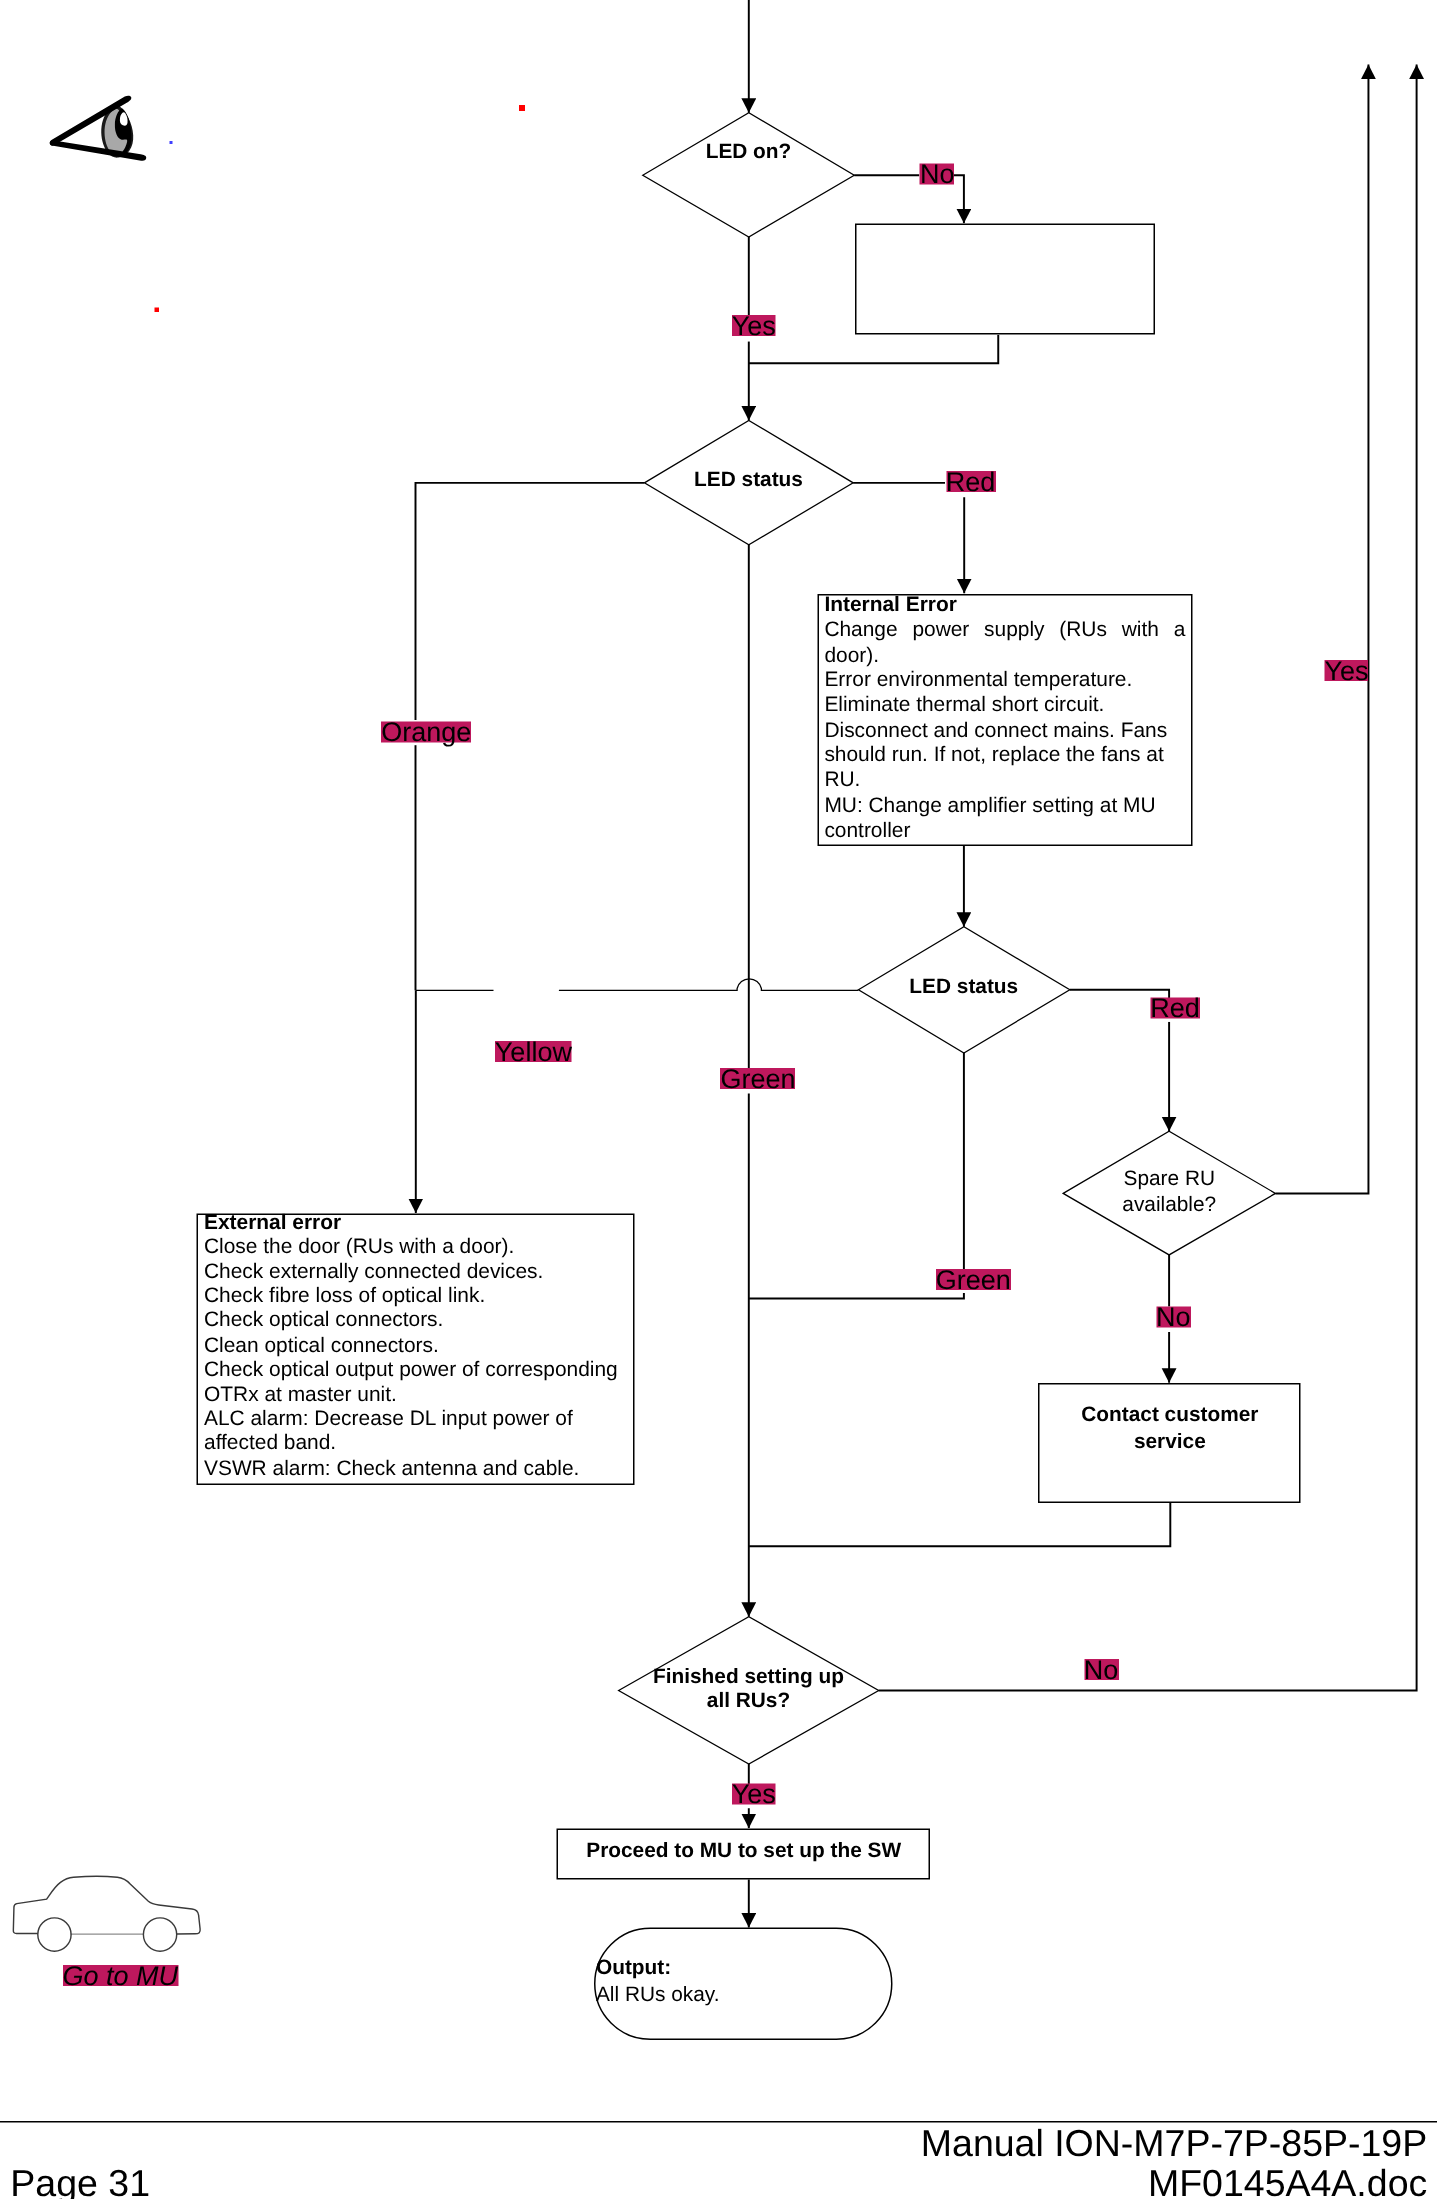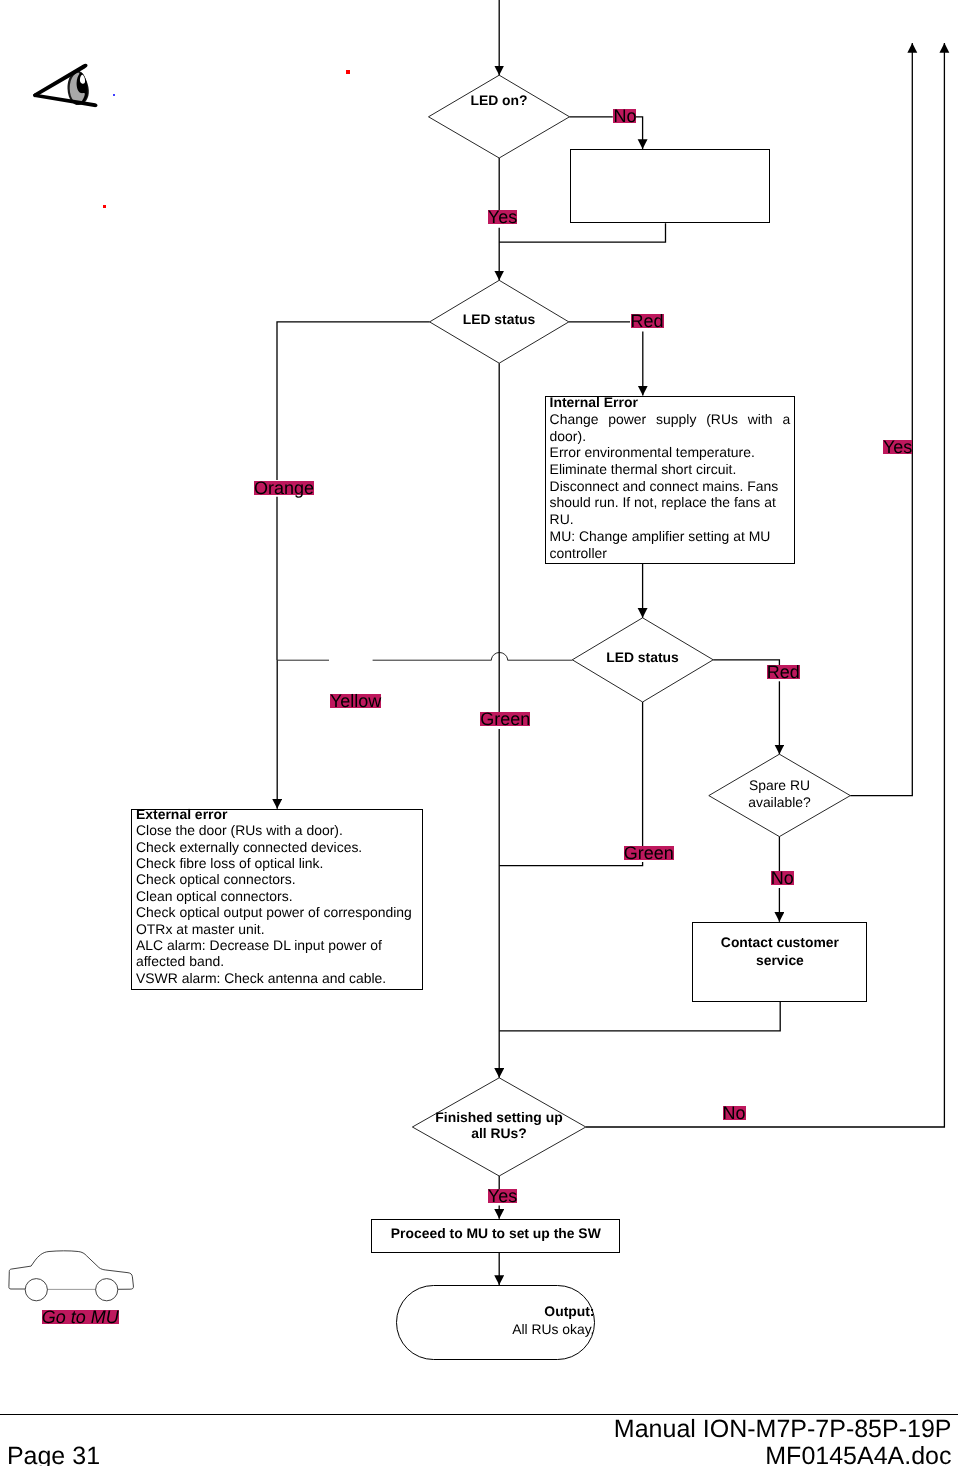--- a/index.html
+++ b/index.html
@@ -21,21 +21,21 @@
   .txtbox .just{display:block;text-align:justify;text-align-last:justify;}
 
   
   .procbox{position:absolute;box-sizing:border-box;border:1px solid #000;
            background:#fff;font-size:13.9px;font-weight:bold;text-align:center;
            line-height:18.6px;white-space:normal;}
   .procbox span{white-space:pre;}
 
   
   .pill{position:absolute;box-sizing:border-box;border:1px solid #000;
-        background:#fff;font-size:13.9px;text-align:right;line-height:18.3px;white-space:normal;}
+        background:#fff;font-size:13.9px;text-align:left;line-height:18.3px;white-space:normal;}
   .pill span,.pill b{white-space:pre;}
   .pill b{font-weight:bold;}
 
   
   .dlabel{position:absolute;font-size:13.9px;line-height:16.4px;text-align:center;
           white-space:normal;}
   .dlabel span{white-space:pre;}
   .dlabel.b{font-weight:bold;}
 
   

